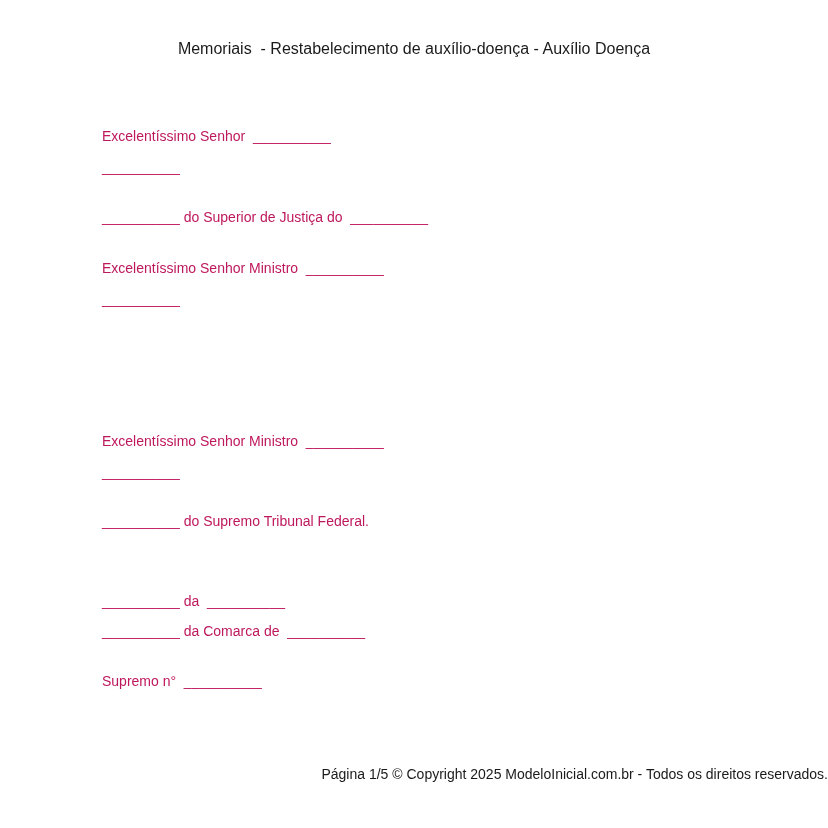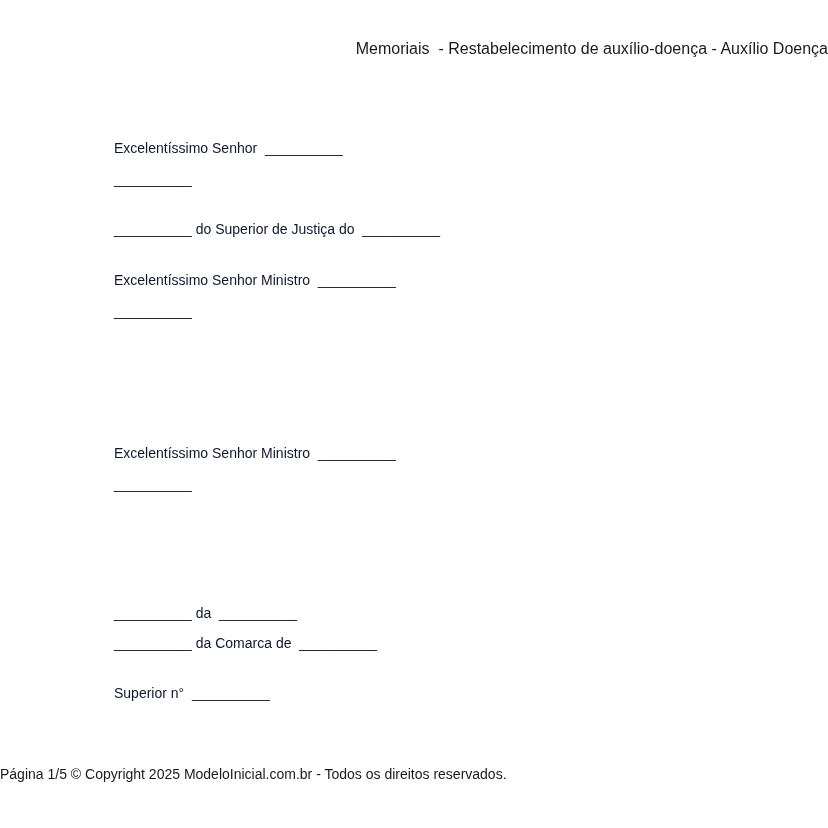--- a/index.html
+++ b/index.html
@@ -15,42 +15,42 @@
     font-family: "Liberation Sans", sans-serif;
     color: #1a1a1a;
     overflow: hidden;
   }
   .doc-title {
     position: absolute;
     top: 40px;
     left: 0;
     right: 0;
     margin: 0;
-    text-align: right;
+    text-align: center;
     font-size: 16px;
     font-weight: 400;
     white-space: pre;
     color: #1a1a1a;
   }
   .line {
     position: absolute;
     left: 98px;
-    margin: 16px;
+    margin: 4px;
     font-size: 14px;
     line-height: 17px;
     white-space: pre;
-    color: #0f172a;
+    color: #be185d;
   }
   .footer {
     position: absolute;
     top: 766px;
     left: 0;
     right: 0;
     margin: 0;
-    text-align: left;
+    text-align: right;
     font-size: 14px;
     white-space: pre;
     color: #1a1a1a;
   }
 </style>
 </head>
 <body>
 
 <div class="page">
 
@@ -64,23 +64,24 @@
 
   <p class="line" style="top:256px">Excelentíssimo Senhor Ministro  __________</p>
 
   <p class="line" style="top:287px">__________</p>
 
 
   <p class="line" style="top:429px">Excelentíssimo Senhor Ministro  __________</p>
 
   <p class="line" style="top:460px">__________</p>
 
+  <p class="line" style="top:509px">__________ do Supremo Tribunal Federal.</p>
 
 
   <p class="line" style="top:619px">__________ da Comarca de  __________</p>
 
   <p class="line" style="top:589px">__________ da  __________</p>
 
-  <p class="line" style="top:669px">Superior n°  __________</p>
+  <p class="line" style="top:669px">Supremo n°  __________</p>
 
   <p class="footer">Página 1/5 © Copyright 2025 ModeloInicial.com.br - Todos os direitos reservados.</p>
 
 </div>
 
 </body></html>

